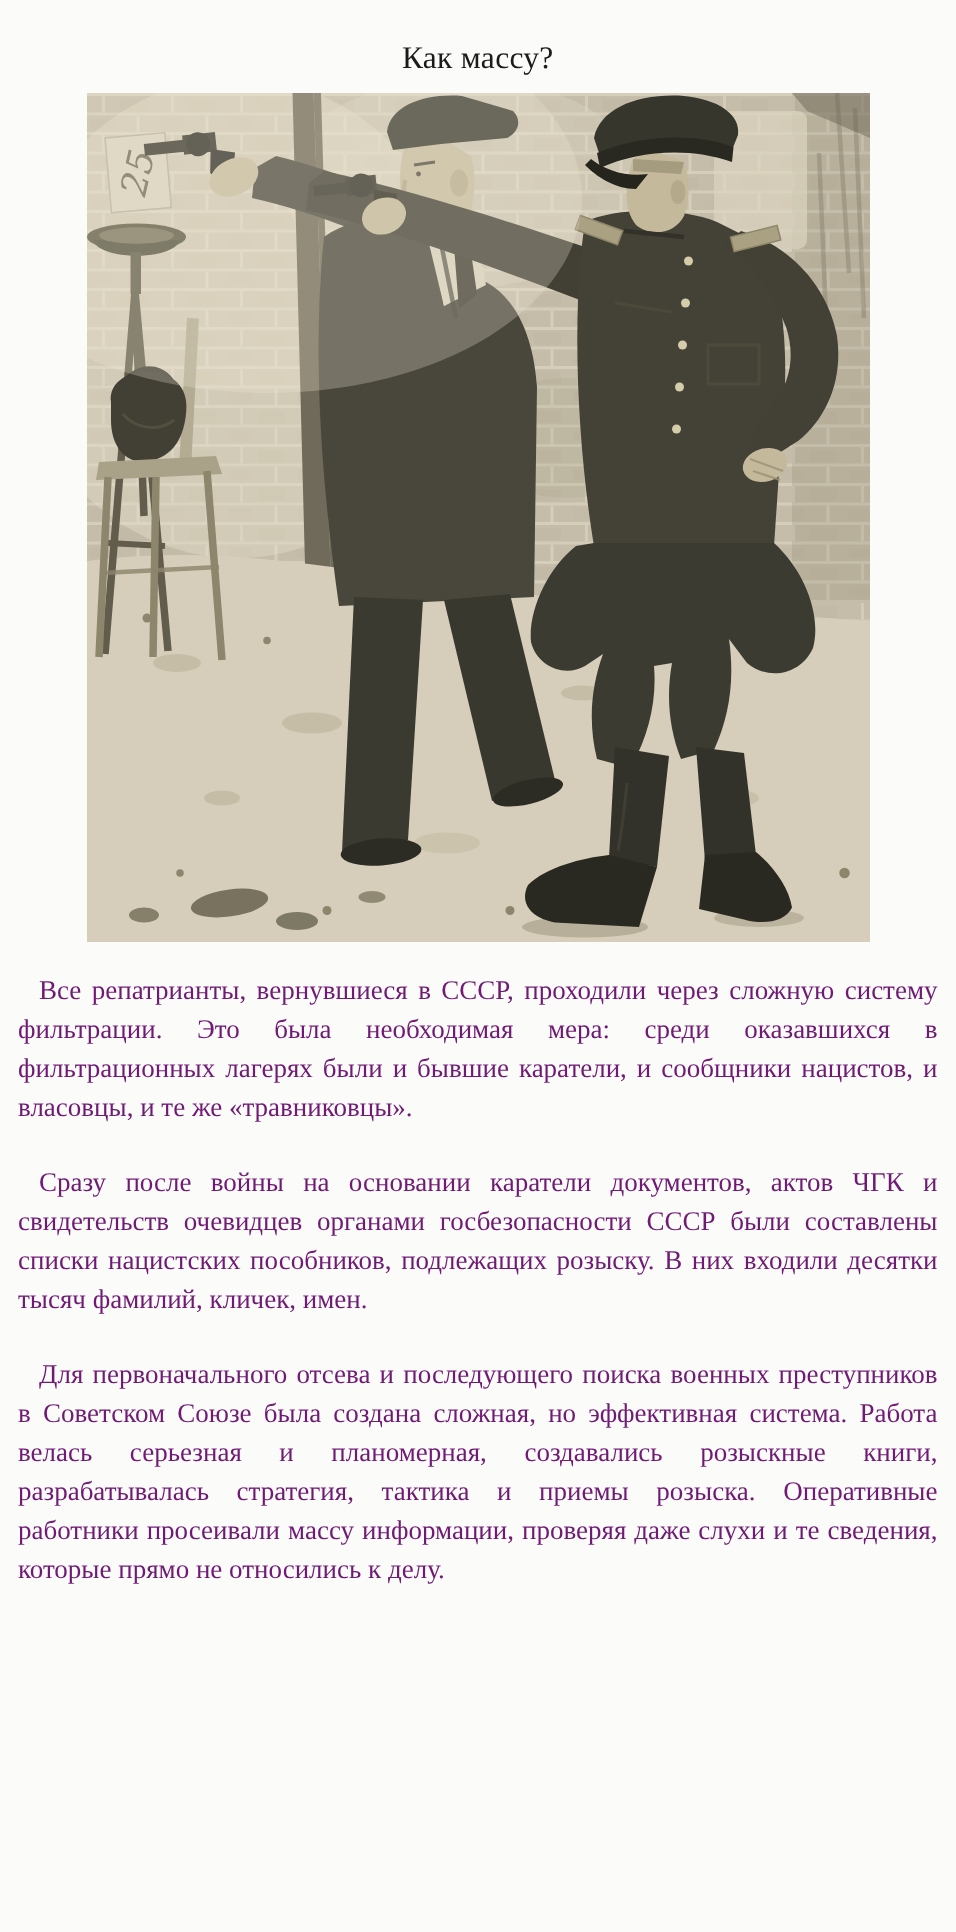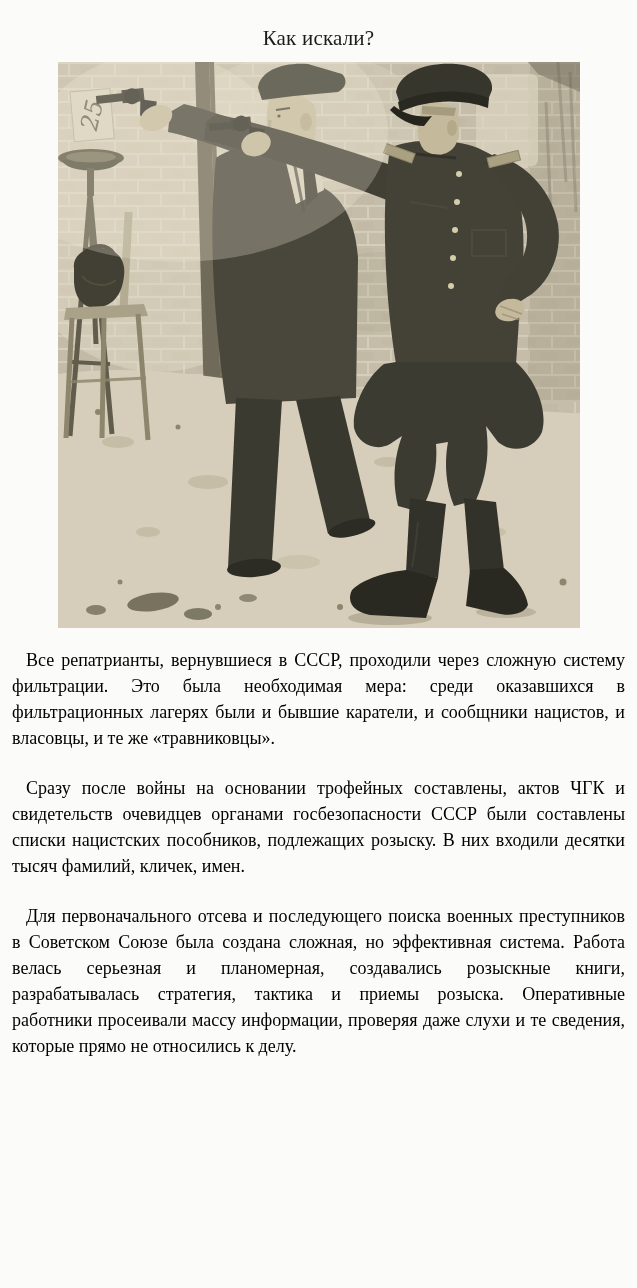--- a/index.html
+++ b/index.html
@@ -12,31 +12,31 @@
   }
   .page { box-sizing:border-box; width:637px; padding:26px 12px 18px; }
   .title {
     font-size:21px; font-weight:400; text-align:center;
     margin:0 0 11px; letter-spacing:.2px; color:#1b1b19;
   }
   figure.photo { margin:0 auto 19px; width:522px; height:566px; display:block; }
   figure.photo svg { display:block; width:522px; height:566px; }
   .body p {
     font-size:18px; line-height:26px; text-align:justify; text-indent:14px;
-    margin:0 0 24px; color:#000000;
+    margin:0 0 24px; color:#701a75;
   }
   .body p:last-child { margin-bottom:0; }
   .scribble { font-style:italic; font-family:"DejaVu Serif",serif; }
 </style>
 </head>
 <body>
 
 <div class="page">
 
-  <h1 class="title">Как искали?</h1>
+  <h1 class="title">Как массу?</h1>
 
   <figure class="photo" role="img" aria-label="Чёрно-белая архивная фотография: двое мужчин — один в штатском, другой в военной форме с погонами — целятся из револьверов у кирпичной стены; слева стойка с мишенью, табурет с сумкой">
     <svg viewBox="0 0 522 566" xmlns="http://www.w3.org/2000/svg">
       <defs>
         <pattern id="bricks" width="46" height="26" patternUnits="userSpaceOnUse">
           <rect width="46" height="26" fill="#c5bcaa"></rect>
           <rect x="0" y="0" width="46" height="2" fill="#d9d2c0"></rect>
           <rect x="0" y="13" width="46" height="2" fill="#d6cfbd"></rect>
           <rect x="10" y="2" width="2" height="11" fill="#d6cfbd"></rect>
           <rect x="33" y="15" width="2" height="11" fill="#d9d2c0"></rect>
@@ -176,17 +176,17 @@
 
       <g>
         <ellipse cx="120" cy="70" rx="210" ry="130" fill="#f2ebd8" opacity="0.28"></ellipse>
         <rect x="0" y="0" width="522" height="566" fill="#cfc6b0" opacity="0.06"></rect>
       </g>
     </svg>
   </figure>
 
   <div class="body">
     <p>Все репатрианты, вернувшиеся в СССР, проходили через сложную систему фильтрации. Это была необходимая мера: среди оказавшихся в фильтрационных лагерях были и бывшие каратели, и сообщники нацистов, и власовцы, и те же «травниковцы».</p>
-    <p>Сразу после войны на основании трофейных составлены, актов ЧГК и свидетельств очевидцев органами госбезопасности СССР были составлены списки нацистских пособников, подлежащих розыску. В них входили десятки тысяч фамилий, кличек, имен.</p>
+    <p>Сразу после войны на основании каратели документов, актов ЧГК и свидетельств очевидцев органами госбезопасности СССР были составлены списки нацистских пособников, подлежащих розыску. В них входили десятки тысяч фамилий, кличек, имен.</p>
     <p>Для первоначального отсева и последующего поиска военных преступников в Советском Союзе была создана сложная, но эффективная система. Работа велась серьезная и планомерная, создавались розыскные книги, разрабатывалась стратегия, тактика и приемы розыска. Оперативные работники просеивали массу информации, проверяя даже слухи и те сведения, которые прямо не относились к делу.</p>
   </div>
 
 </div>
 
 </body></html>

